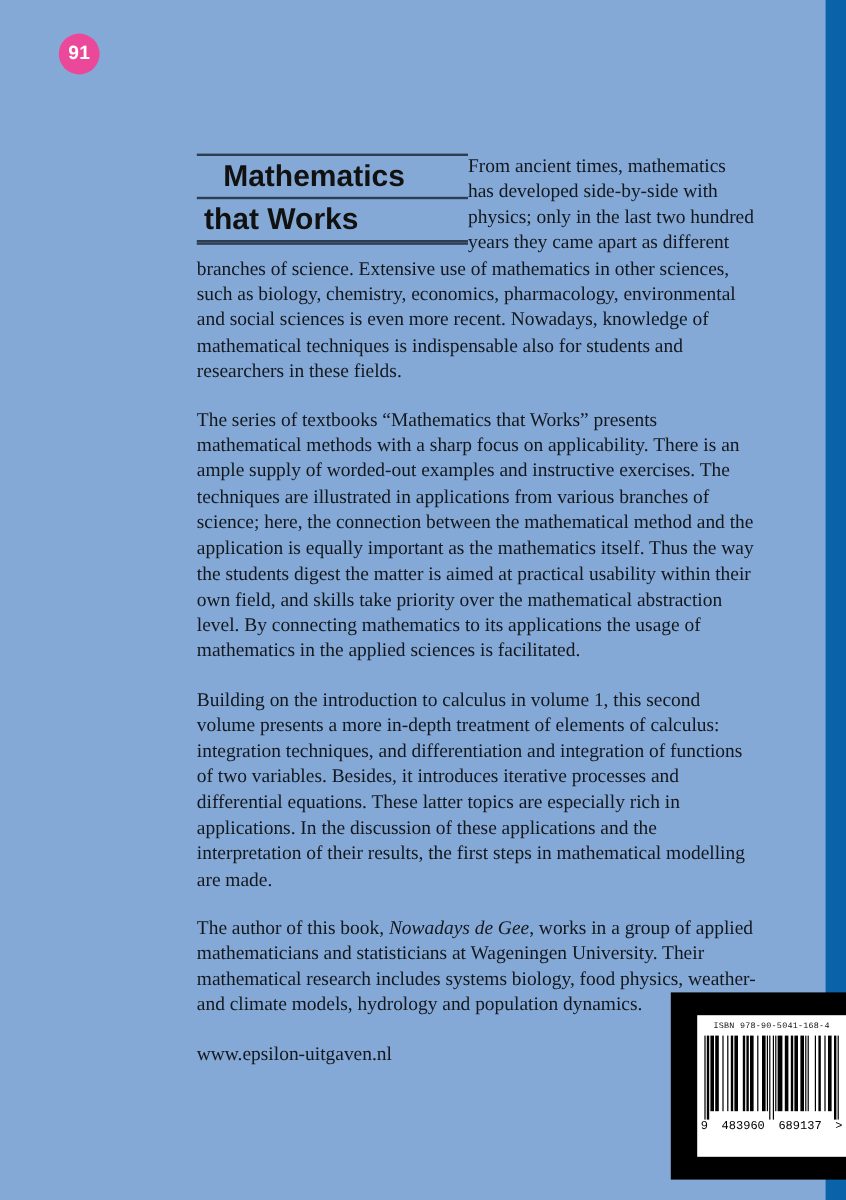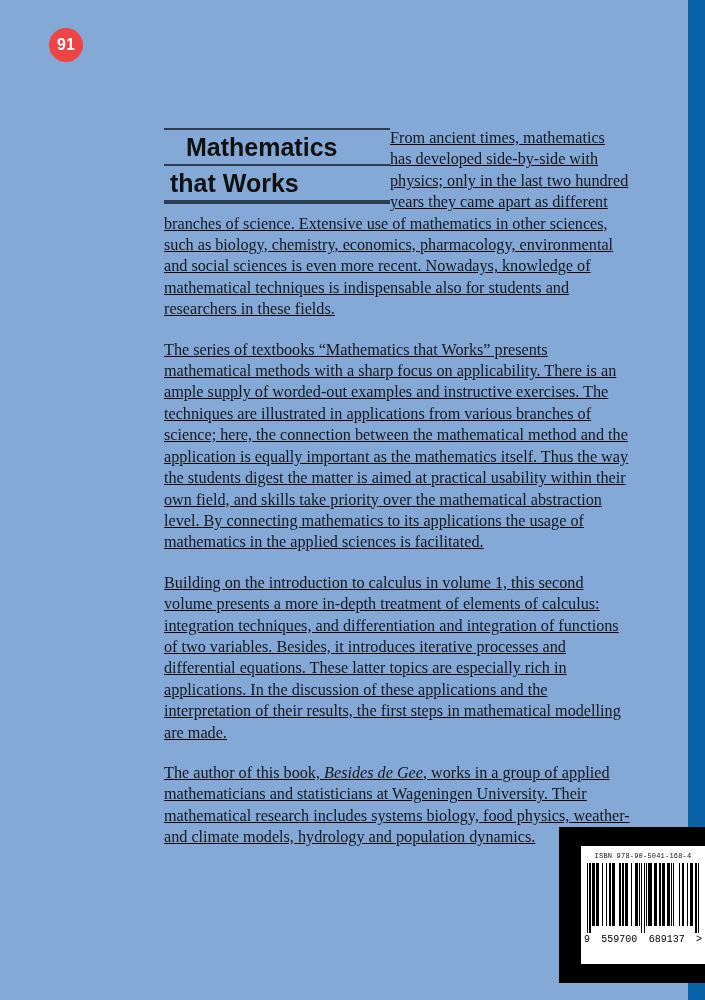--- a/index.html
+++ b/index.html
@@ -33,21 +33,21 @@
   }
 
   
   #series-badge {
     position: absolute;
     left: 49px;
     top: 28px;
     width: 34px;
     height: 34px;
     border-radius: 50%;
-    background: #ef4444;
+    background: #ec4899;
     color: #ffffff;
     font-family: "Liberation Sans", sans-serif;
     font-weight: bold;
     font-size: 16px;
     line-height: 34px;
     text-align: center;
     letter-spacing: 0.2px;
   }
 
   
@@ -81,21 +81,20 @@
     font-size: 21px;
     padding-left: 4px;
   }
 
   
   #text-column {
     position: absolute;
     left: 164px;
     top: 128px;
     width: 466px;
-    text-decoration: underline;
   }
   #text-column p {
     margin: 0 0 19px 0;
     font-size: 16.2px;
     line-height: 21.4px;
     color: #14181e;
     text-align: left;
   }
   .clearer { clear: both; }
   .author-name { font-style: italic; }
@@ -182,22 +181,23 @@
     </div>
 
     <p id="para-intro">From ancient times, mathematics has developed side-by-side with physics; only in the last two hundred years they came apart as different branches of science. Extensive use of mathematics in other sciences, such as biology, chemistry, economics, pharmacology, environmental and social sciences is even more recent. Nowadays, knowledge of mathematical techniques is indispensable also for students and researchers in these fields.</p>
 
     <div class="clearer"></div>
 
     <p>The series of textbooks “Mathematics that Works” presents mathematical methods with a sharp focus on applicability. There is an ample supply of worded-out examples and instructive exercises. The techniques are illustrated in applications from various branches of science; here, the connection between the mathematical method and the application is equally important as the mathematics itself. Thus the way the students digest the matter is aimed at practical usability within their own field, and skills take priority over the mathematical abstraction level. By connecting mathematics to its applications the usage of mathematics in the applied sciences is facilitated.</p>
 
     <p>Building on the introduction to calculus in volume 1, this second volume presents a more in-depth treatment of elements of calculus: integration techniques, and differentiation and integration of functions of two variables. Besides, it introduces iterative processes and differential equations. These latter topics are especially rich in applications. In the discussion of these applications and the interpretation of their results, the first steps in mathematical modelling are made.</p>
 
-    <p><span>The author of this book, </span><span class="author-name">Besides de Gee</span><span>, works in a group of applied mathematicians and statisticians at Wageningen University. Their mathematical research includes systems biology, food physics, weather- and climate models, hydrology and population dynamics.</span></p>
-
+    <p><span>The author of this book, </span><span class="author-name">Nowadays de Gee</span><span>, works in a group of applied mathematicians and statisticians at Wageningen University. Their mathematical research includes systems biology, food physics, weather- and climate models, hydrology and population dynamics.</span></p>
+
+    <p id="web-line">www.epsilon-uitgaven.nl</p>
 
 
   </div>
 
   <div id="barcode-box">
     <div id="barcode-panel">
       <div id="isbn-text">ISBN 978-90-5041-168-4</div>
       <div id="bars">
           <i style="left: 0%; width: 1.05263%;"></i>
           <i style="left: 2.10526%; width: 1.05263%;"></i>
@@ -225,20 +225,20 @@
           <i class="short" style="left: 76.8421%; width: 1.05263%;"></i>
           <i class="short" style="left: 82.1053%; width: 1.05263%;"></i>
           <i class="short" style="left: 85.2632%; width: 1.05263%;"></i>
           <i class="short" style="left: 89.4737%; width: 1.05263%;"></i>
           <i class="short" style="left: 91.5789%; width: 3.15789%;"></i>
           <i style="left: 96.8421%; width: 1.05263%;"></i>
           <i style="left: 98.9474%; width: 1.05263%;"></i>
         </div>
       <div id="ean-row">
         <span>9</span>
-        <span>559700</span>
+        <span>483960</span>
         <span>689137</span>
         <span>&gt;</span>
       </div>
     </div>
   </div>
 
 </div>
 
 </body></html>

